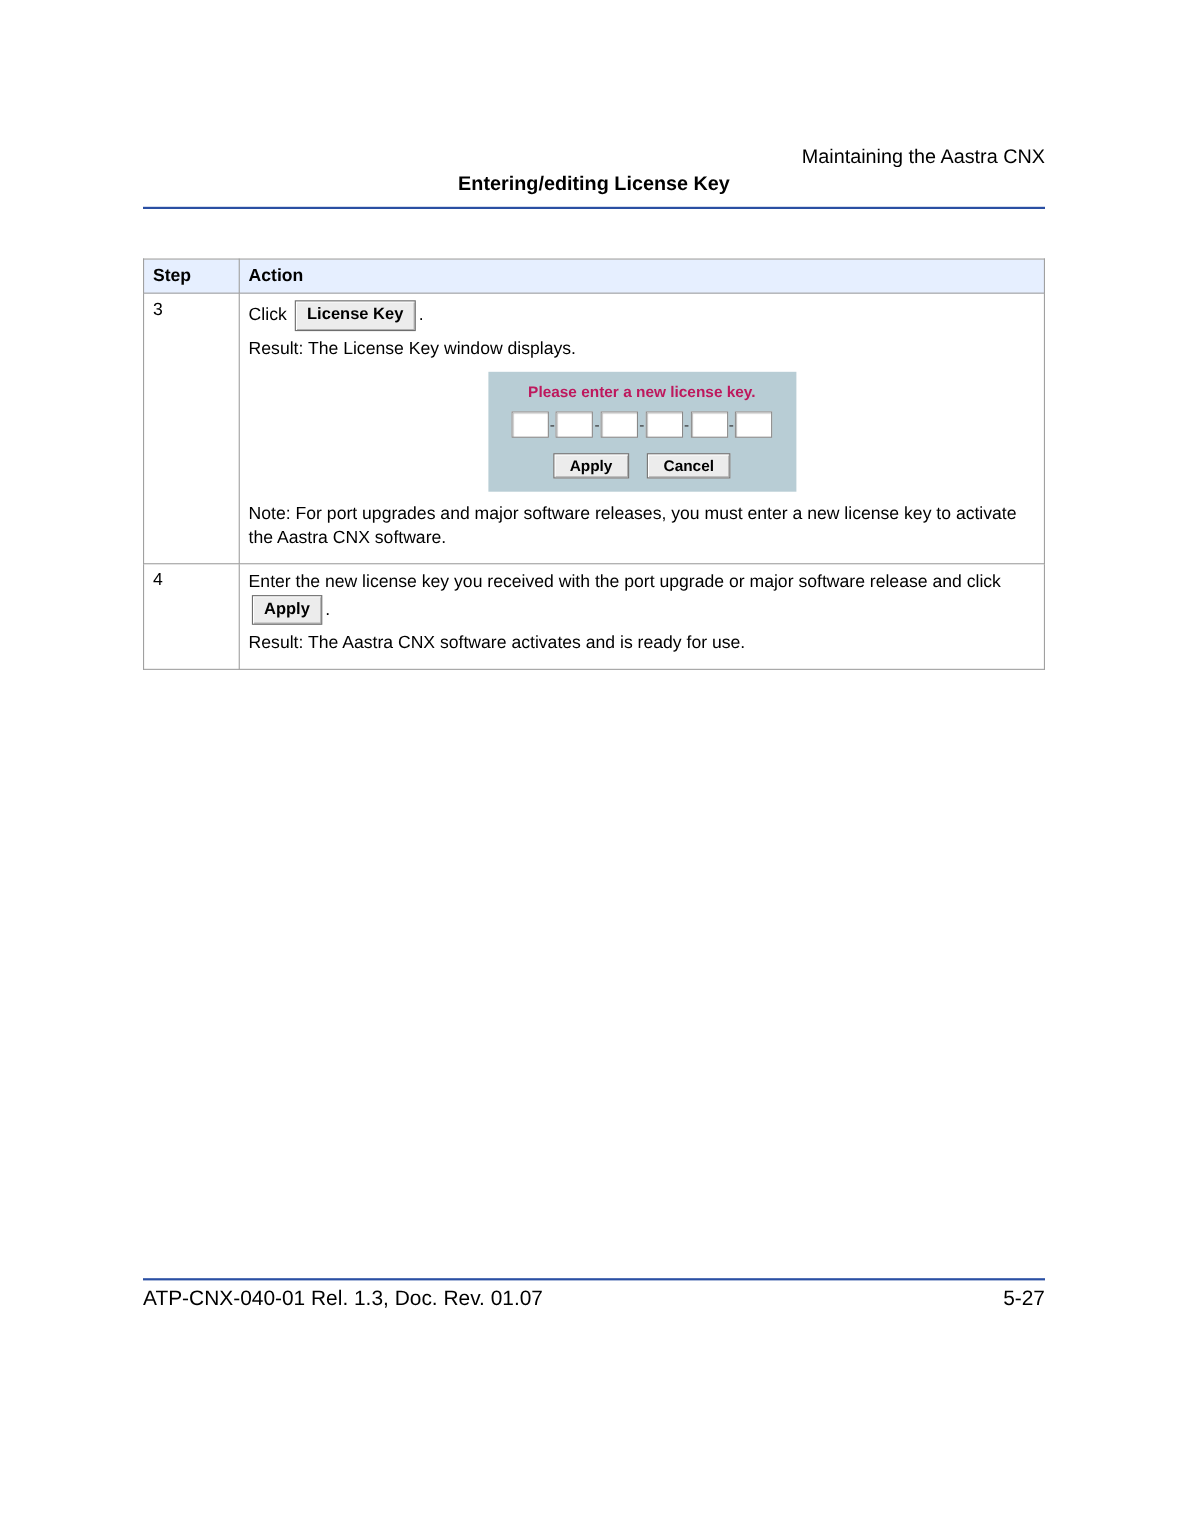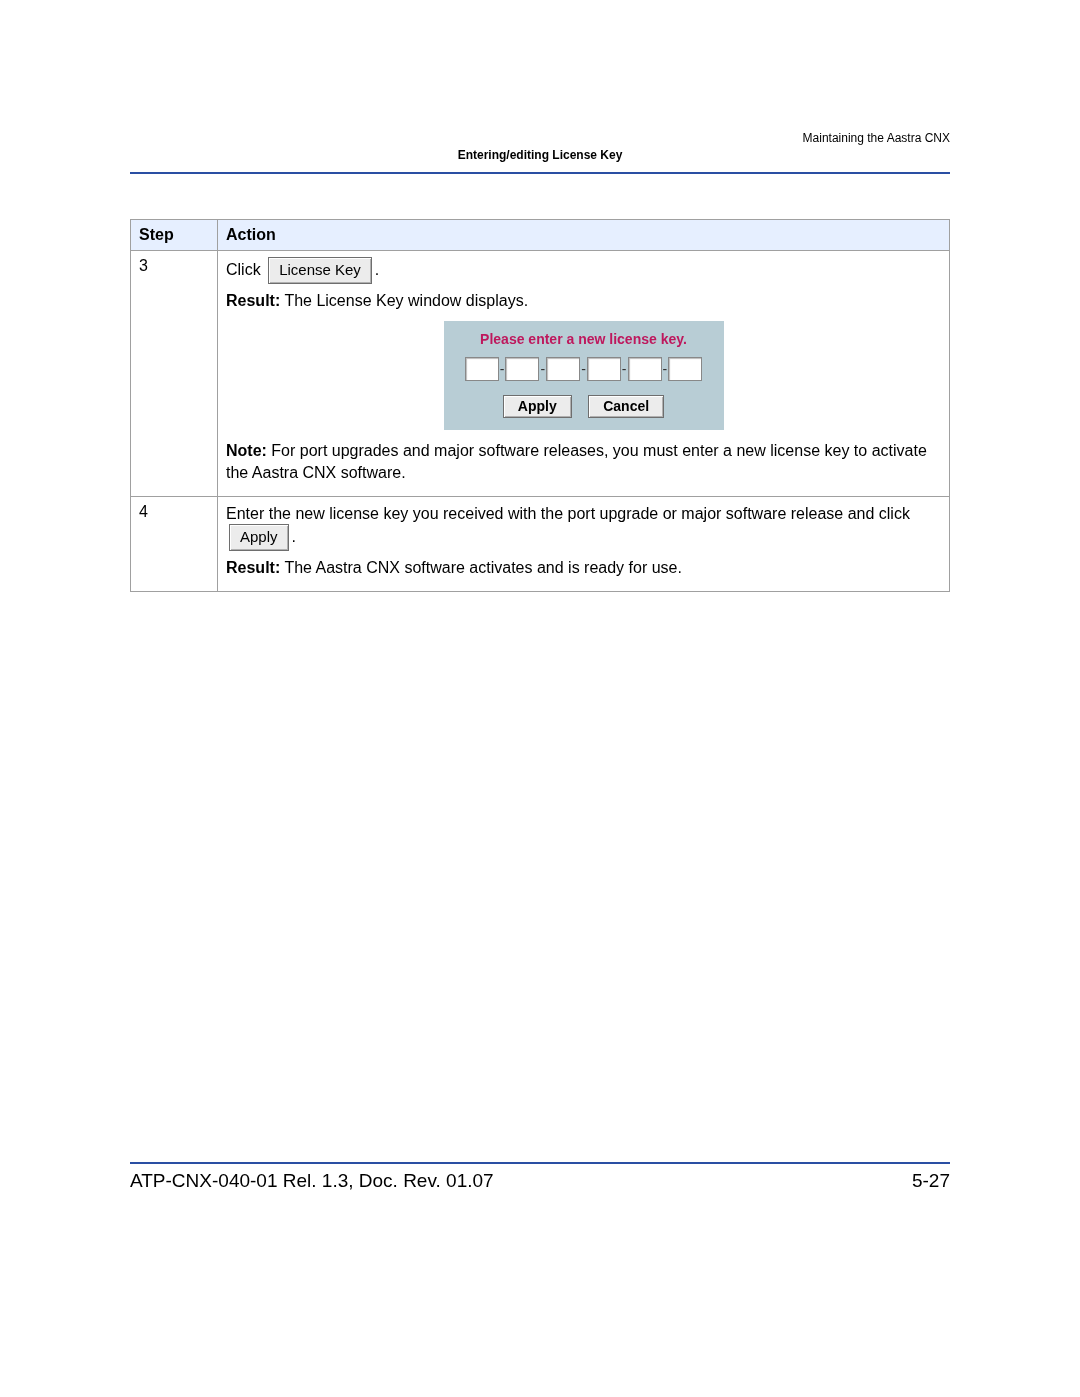--- a/index.html
+++ b/index.html
@@ -12,21 +12,21 @@
   }
   .page {
     box-sizing: border-box;
     width: 1080px;
     min-height: 1397px;
     padding: 130px 130px 0 130px;
     position: relative;
   }
   .header-block {
     text-align: right;
-    font-size: 12px;
+    font-size: 18px;
     line-height: 1.4;
   }
   .header-line1 { }
   .header-line2 { font-weight: bold; text-align: center; }
   .hr-blue {
     border: none;
     border-top: 2px solid #2a4fa3;
     margin: 8px 0 0 0;
   }
   .content {
@@ -42,30 +42,30 @@
     padding: 6px 8px;
     vertical-align: top;
     text-align: left;
   }
   table.proc th {
     background: #e6efff;
     font-weight: bold;
   }
   table.proc th.step-col { width: 70px; }
   .para { margin: 0 0 6px 0; line-height: 1.35; }
-  .bold { font-weight: bold; margin-top: 48px; }
+  .bold { font-weight: normal; margin-top: 48px; }
   .inline-btn {
     display: inline-block;
     vertical-align: middle;
     border: 1px solid #6e6e6e;
     background: #ececec;
     padding: 2px 10px 3px 10px;
     font-family: Arial, sans-serif;
     font-size: 15px;
-    font-weight: normal;
+    font-weight: bold;
     color: #000;
     box-shadow: inset 1px 1px 0 #ffffff, inset -1px -1px 0 #b0b0b0;
     margin: 0 3px;
   }
   .license-dlg {
     width: 280px;
     margin: 10px auto 10px auto;
     background: #b8cdd5;
     padding: 10px 8px 12px 8px;
     box-sizing: border-box;

